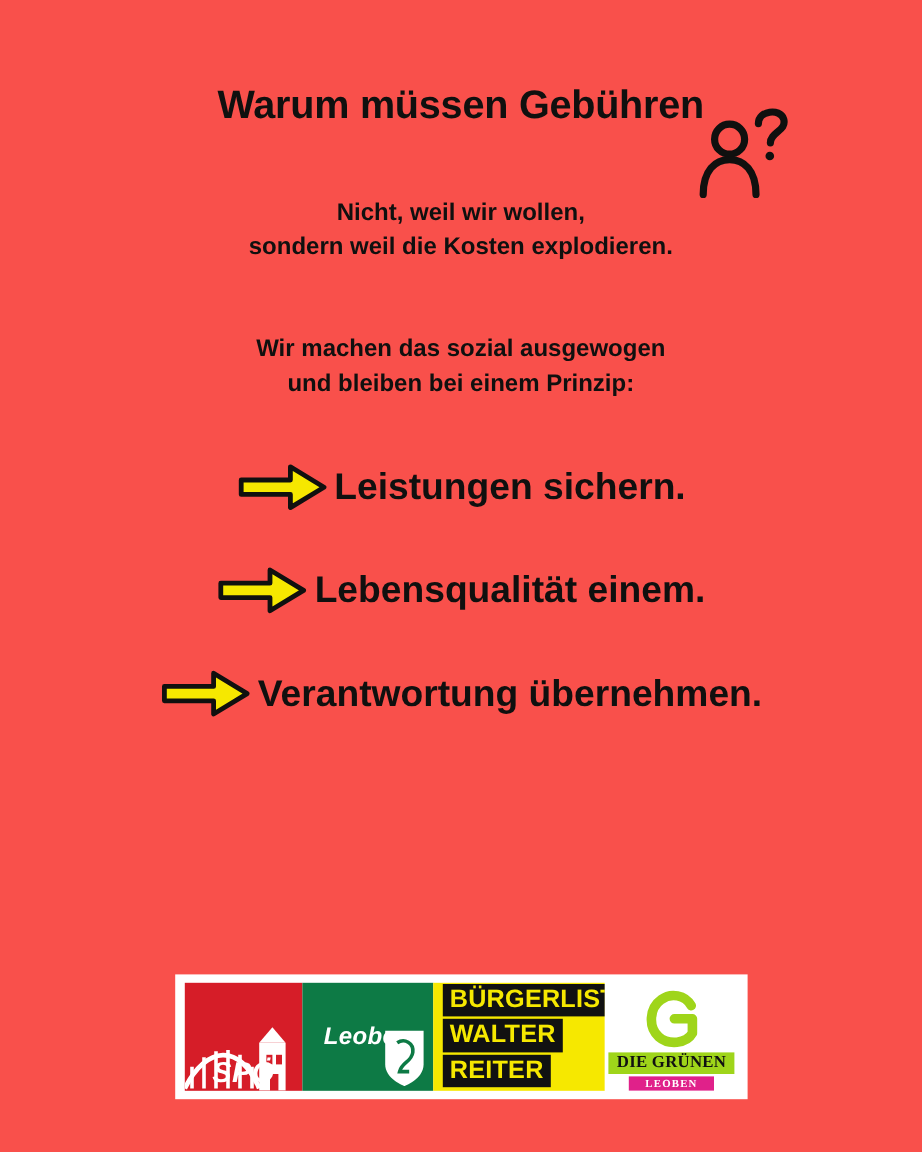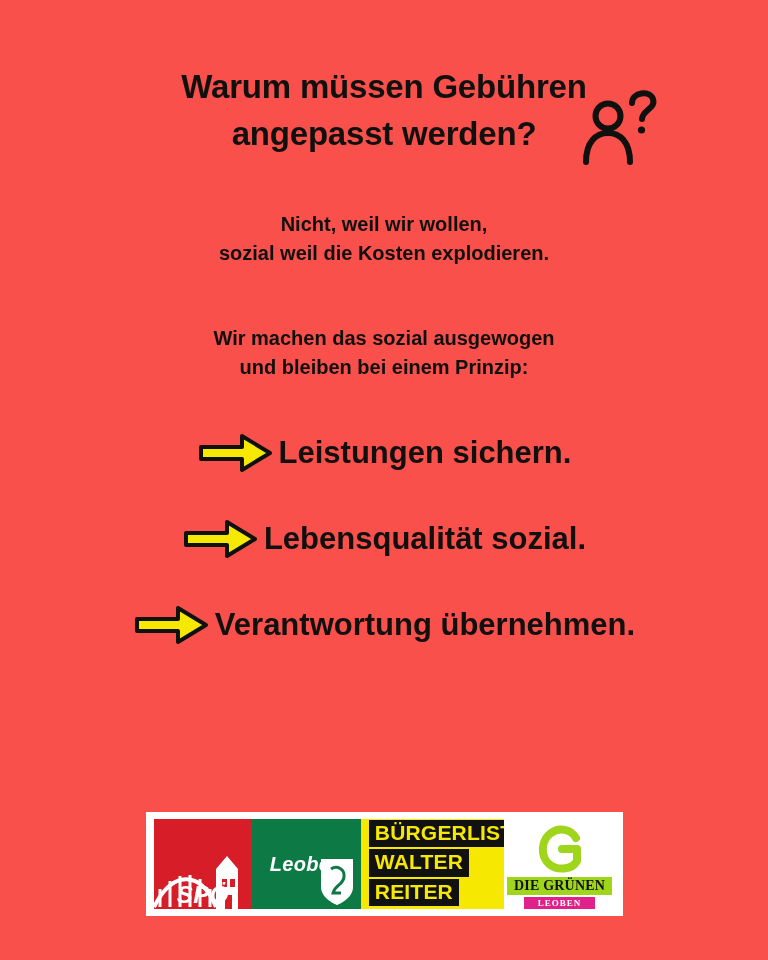--- a/index.html
+++ b/index.html
@@ -214,35 +214,34 @@
   }
 </style>
 </head>
 <body>
 
 <div class="poster">
 
   <div class="headline-block">
     <div class="headline">
       <span>Warum müssen Gebühren</span><br>
-      <span class="line2">angepasst werden?</span>
     </div>
     <span class="person-icon">
       <svg viewBox="0 0 90 80" width="90" height="80" aria-hidden="true">
         <circle cx="34" cy="30" r="12.5" fill="none" stroke="#10100f" stroke-width="6"></circle>
         <path d="M12 76 C12 56 22 47 34 47 C46 47 56 56 56 76" fill="none" stroke="#10100f" stroke-width="6" stroke-linecap="round"></path>
         <path d="M58 17 C58 6 76 4 79 13 C82 23 68 24 68 33" fill="none" stroke="#10100f" stroke-width="6" stroke-linecap="round"></path>
         <circle cx="67.5" cy="44" r="3.6" fill="#10100f"></circle>
       </svg>
     </span>
   </div>
 
   <div class="para p1">
     <span>Nicht, weil wir wollen,</span><br>
-    <span>sozial weil die Kosten explodieren.</span>
+    <span>sondern weil die Kosten explodieren.</span>
   </div>
 
   <div class="para p2">
     <span>Wir machen das sozial ausgewogen</span><br>
     <span>und bleiben bei einem Prinzip:</span>
   </div>
 
   <div class="bullets">
 
     <div class="bullet">
@@ -253,21 +252,21 @@
       </span>
       <span class="bullet-text">Leistungen sichern.</span>
     </div>
 
     <div class="bullet">
       <span class="bullet-arrow">
         <svg viewBox="0 0 78 46" width="78" height="46" aria-hidden="true">
           <path d="M4 17 H45 V6 L73 23 L45 40 V29 H4 Z" fill="#f6e800" stroke="#10100f" stroke-width="4" stroke-linejoin="round"></path>
         </svg>
       </span>
-      <span class="bullet-text">Lebensqualität sozial.</span>
+      <span class="bullet-text">Lebensqualität einem.</span>
     </div>
 
     <div class="bullet">
       <span class="bullet-arrow">
         <svg viewBox="0 0 78 46" width="78" height="46" aria-hidden="true">
           <path d="M4 17 H45 V6 L73 23 L45 40 V29 H4 Z" fill="#f6e800" stroke="#10100f" stroke-width="4" stroke-linejoin="round"></path>
         </svg>
       </span>
       <span class="bullet-text">Verantwortung übernehmen.</span>
     </div>

